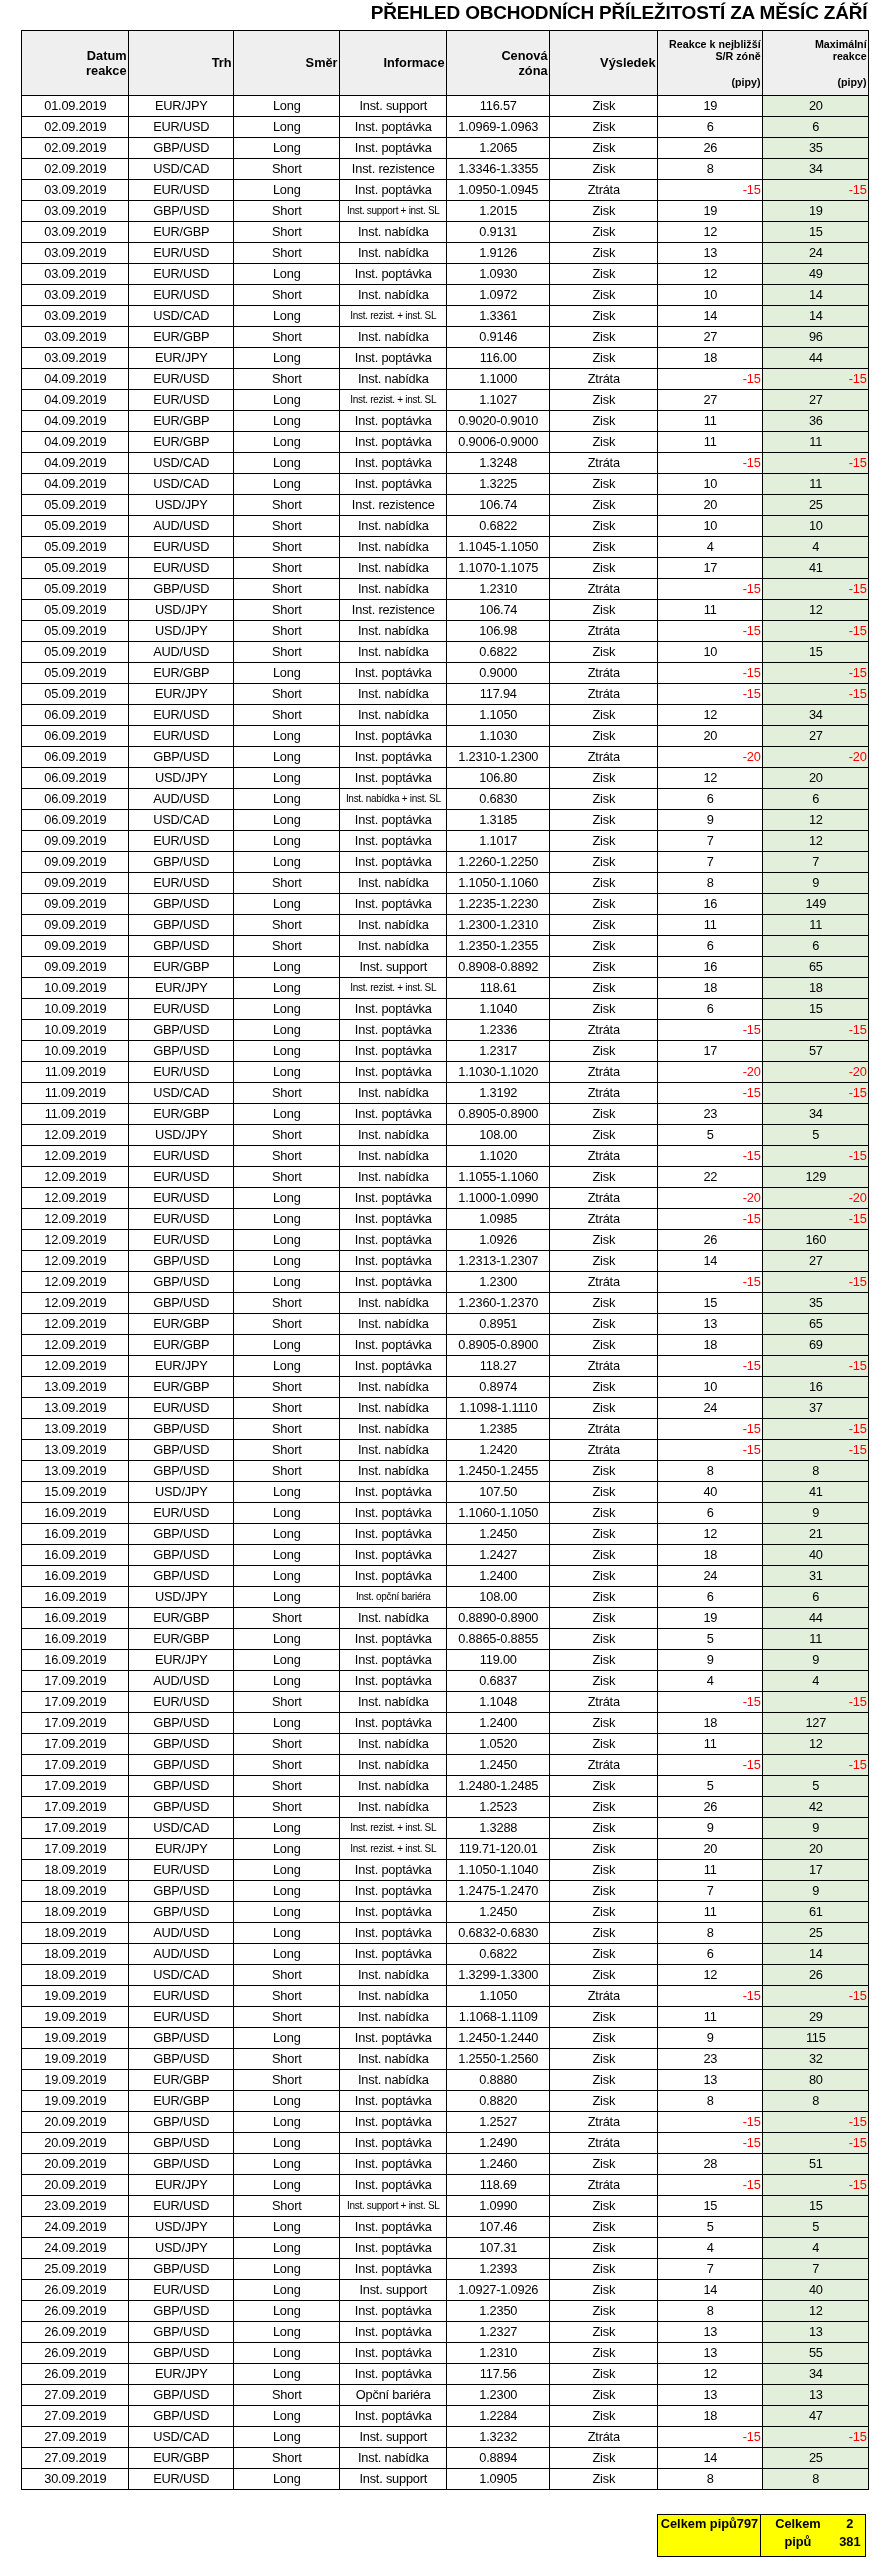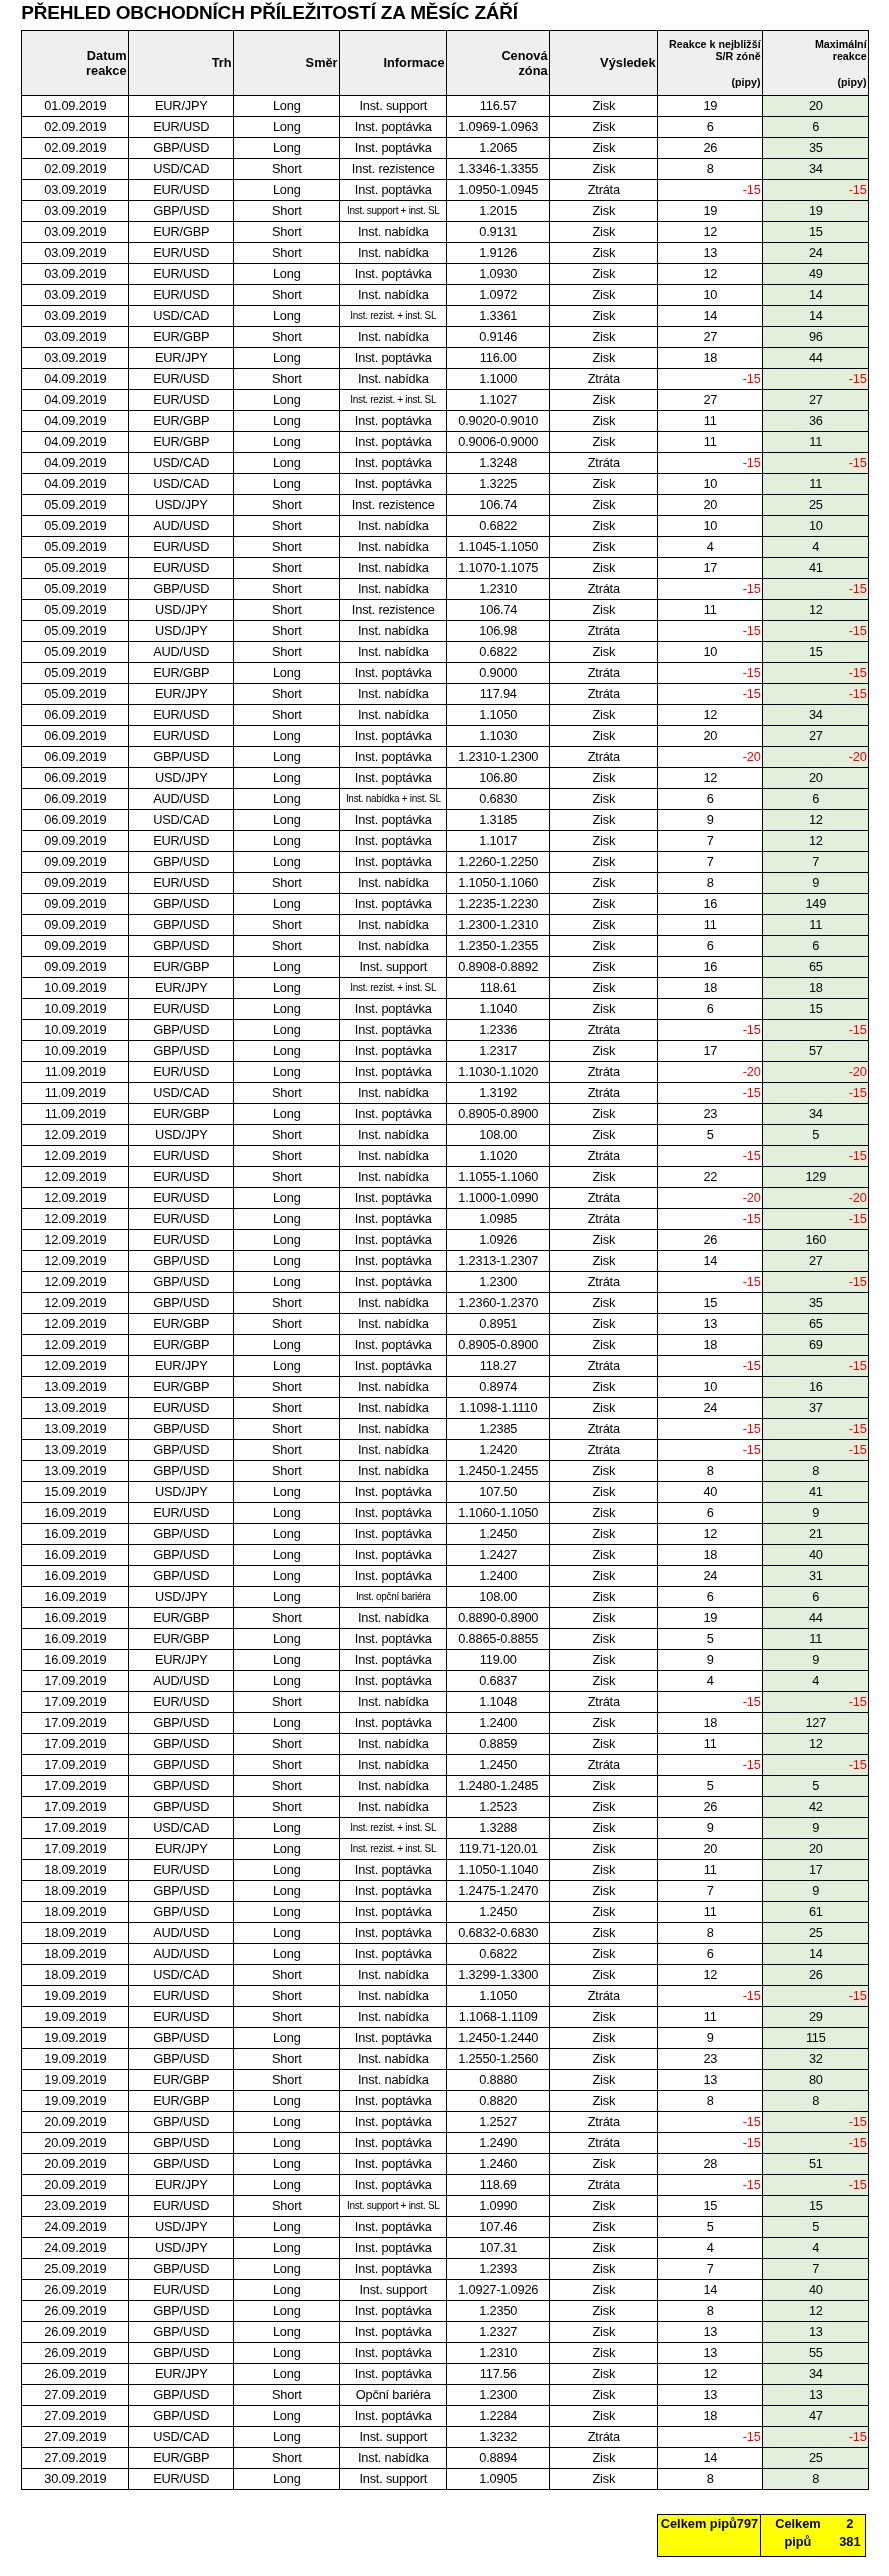--- a/index.html
+++ b/index.html
@@ -10,21 +10,21 @@
     --border:#000000;
   }
   *{box-sizing:border-box;}
   html,body{margin:0;padding:0;}
   body{
     width:890px;height:2576px;position:relative;background:#ffffff;
     font-family:"Liberation Sans",sans-serif;color:#000;overflow:hidden;
   }
   .title{
     position:absolute;left:21.3px;top:1.7px;width:846px;height:25.6px;
-    text-align:left;font-size:19px;font-weight:bold;letter-spacing:-0.2px;
+    text-align:right;font-size:19px;font-weight:bold;letter-spacing:-0.2px;
     white-space:nowrap;
   }
   table.grid{
     position:absolute;left:21.3px;top:30px;width:846px;
     border-collapse:collapse;table-layout:fixed;
     border:1.7px solid var(--border);
   }
   .grid th,.grid td{
     border:0.9px solid var(--border);
     text-align:center;vertical-align:middle;
@@ -869,21 +869,21 @@
         <td>1.2400</td>
         <td>Zisk</td>
         <td>18</td>
         <td class="green">127</td>
       </tr>
       <tr>
         <td>17.09.2019</td>
         <td>GBP/USD</td>
         <td>Short</td>
         <td>Inst. nabídka</td>
-        <td>0.8859</td>
+        <td>1.0520</td>
         <td>Zisk</td>
         <td>11</td>
         <td class="green">12</td>
       </tr>
       <tr>
         <td>17.09.2019</td>
         <td>GBP/USD</td>
         <td>Short</td>
         <td>Inst. nabídka</td>
         <td>1.2450</td>

